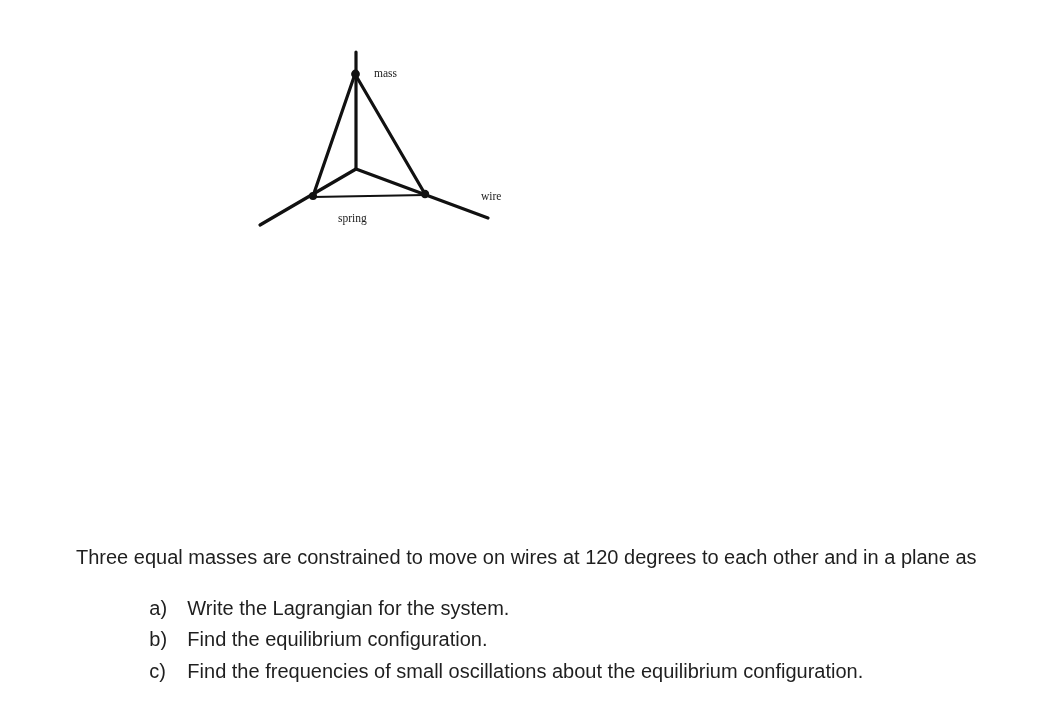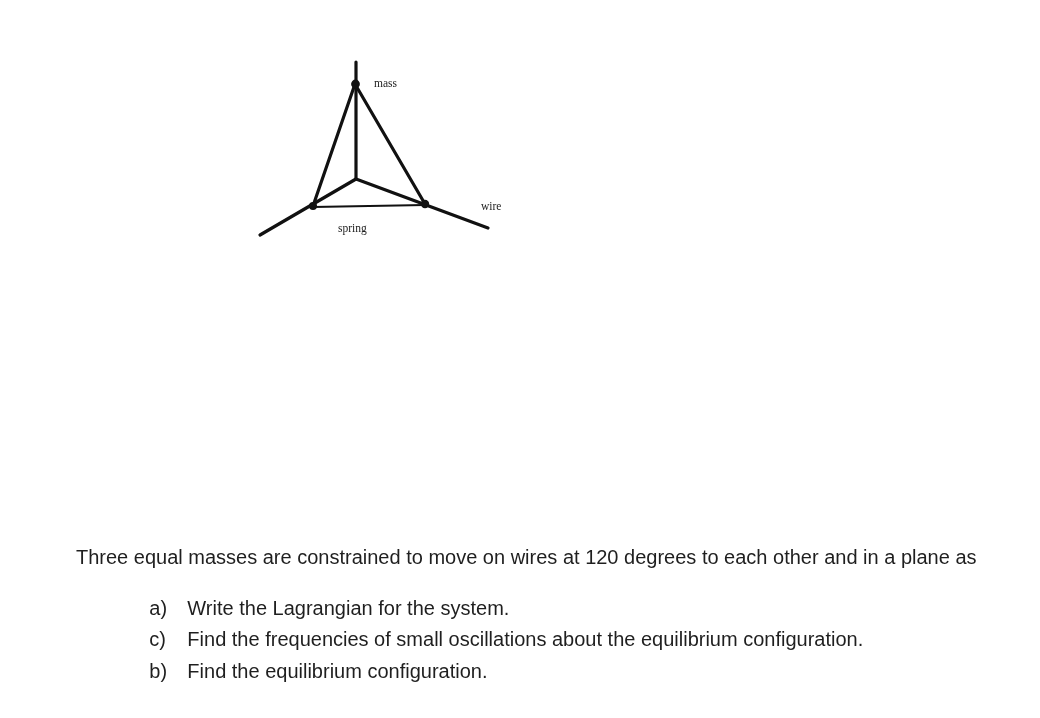--- a/index.html
+++ b/index.html
@@ -14,21 +14,21 @@
   .page {
     position: relative;
     width: 1040px;
     height: 718px;
     background: #ffffff;
   }
   
   .figure-wrap {
     position: absolute;
     left: 248px;
-    top: 48px;
+    top: 38px;
     width: 266px;
     height: 200px;
   }
   .figure-wrap svg { display: block; }
   .fig-label {
     font-family: "Liberation Serif", serif;
     font-size: 11.5px;
     fill: #1c1c1c;
   }
   
@@ -96,20 +96,20 @@
     <div class="line">
       
     </div>
   </div>
 
   <div class="task-list">
     <div class="task-row">
       <span class="task-marker">a)</span><span>Write the Lagrangian for the system.</span>
     </div>
     <div class="task-row">
-      <span class="task-marker">c)</span><span>Find the frequencies of small oscillations about the equilibrium configuration.</span>
+      <span class="task-marker">b)</span><span>Find the equilibrium configuration.</span>
     </div>
     <div class="task-row">
-      <span class="task-marker">b)</span><span>Find the equilibrium configuration.</span>
+      <span class="task-marker">c)</span><span>Find the frequencies of small oscillations about the equilibrium configuration.</span>
     </div>
   </div>
 
 </div>
 
 </body></html>

